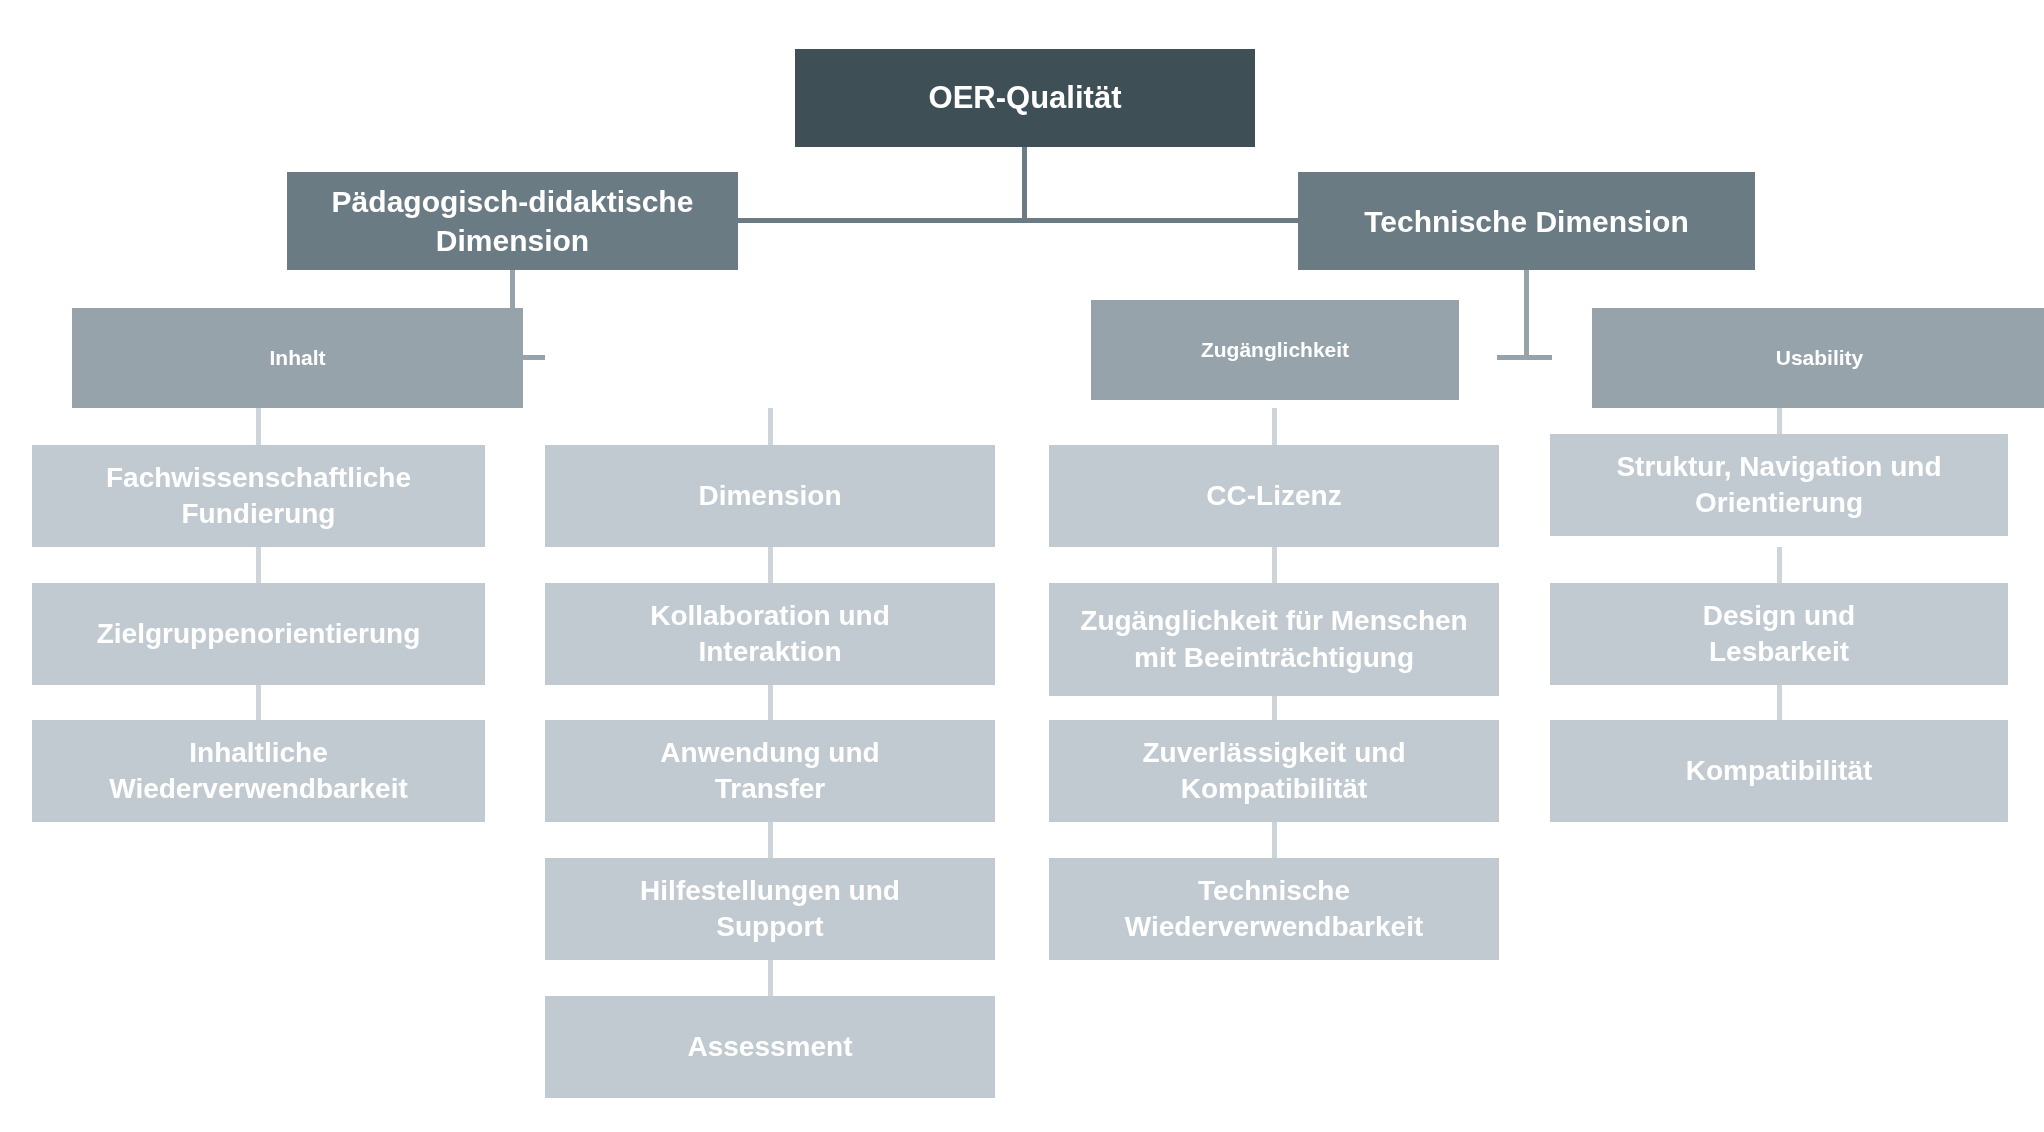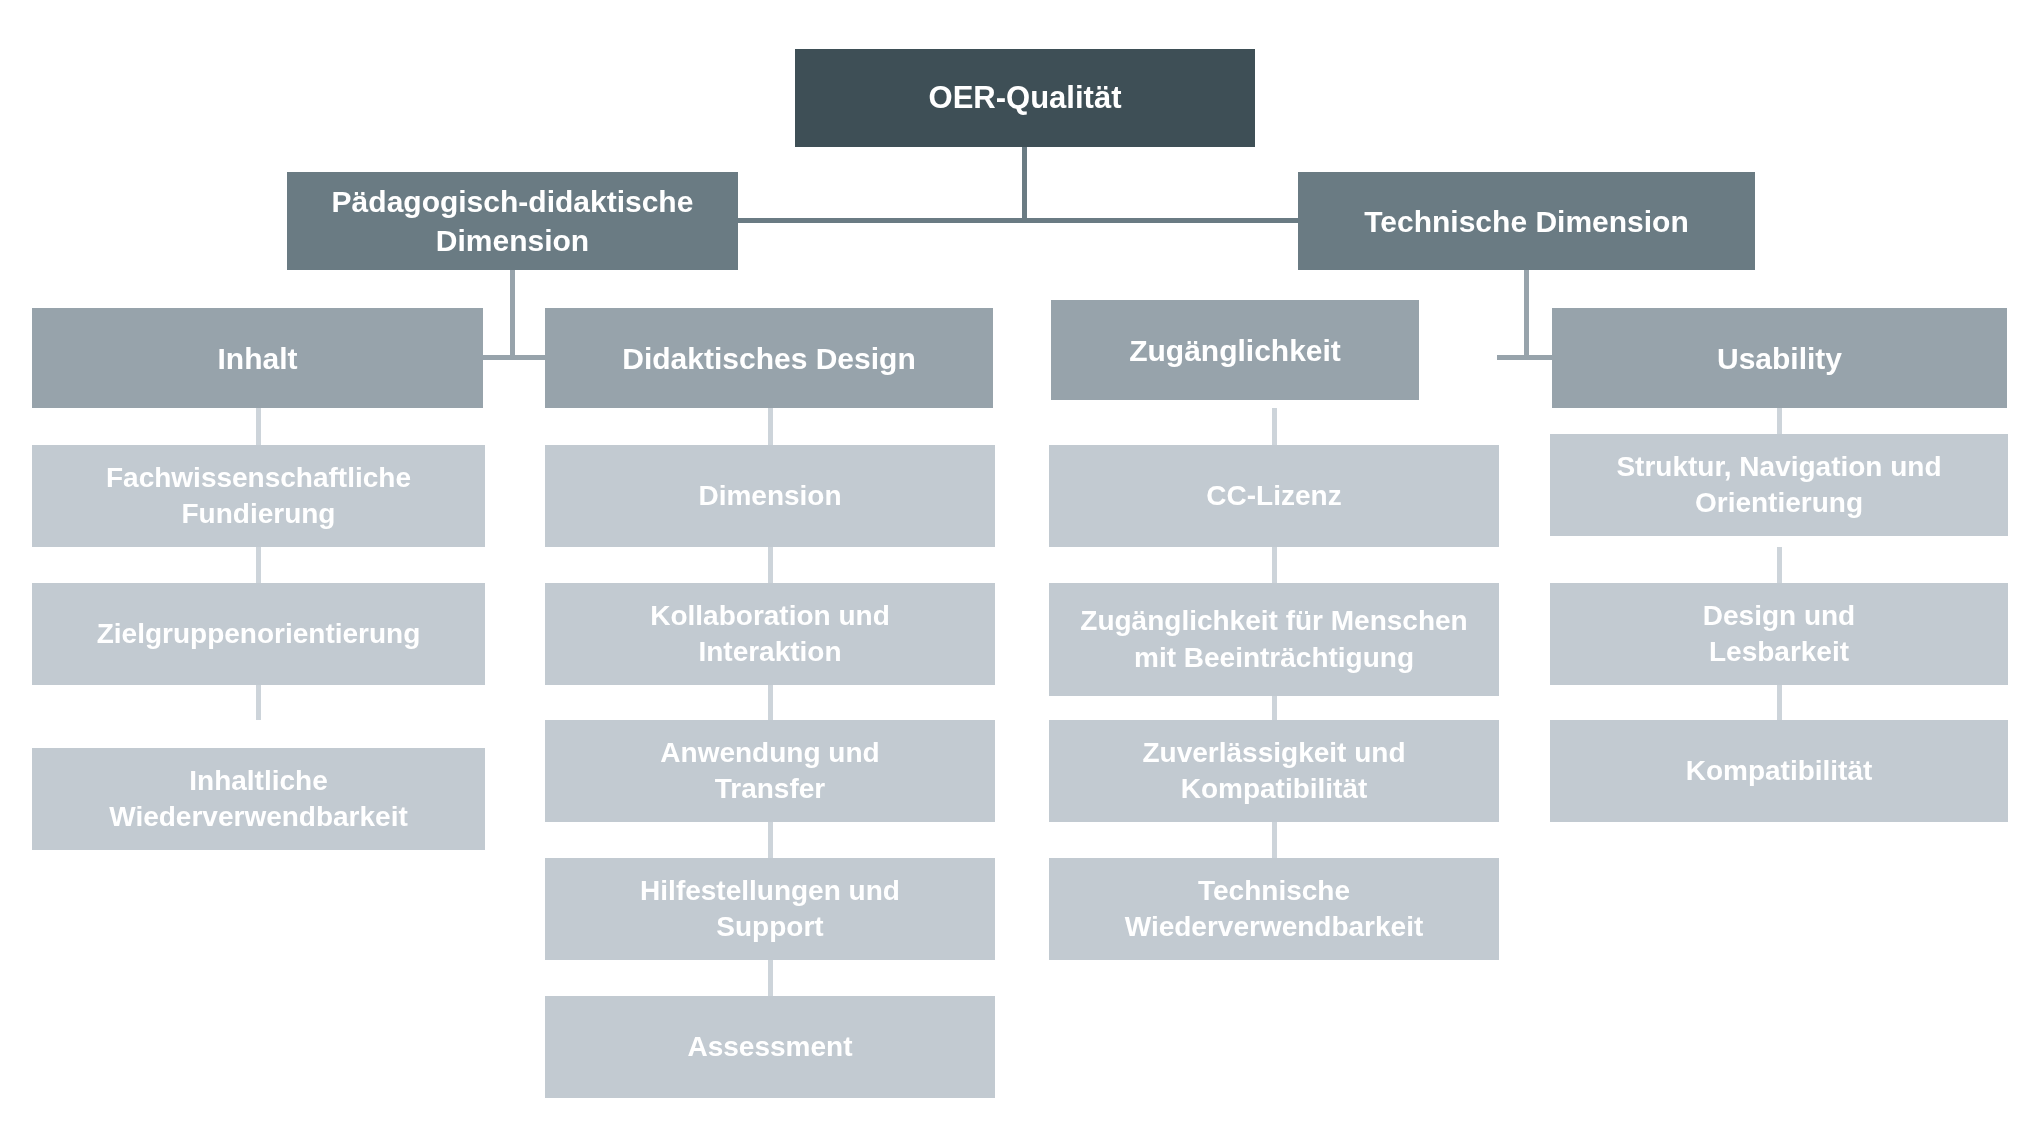--- a/index.html
+++ b/index.html
@@ -22,21 +22,21 @@
     justify-content: center;
     text-align: center;
     color: var(--text, #ffffff);
     font-weight: bold;
     white-space: pre-line;
     line-height: 1.3;
     box-sizing: border-box;
   }
   .lvl1 { background: var(--level1, #3E4F56); font-size: 31px; }
   .lvl2 { background: var(--level2, #6A7B83); font-size: 30px; }
-  .lvl3 { background: var(--level3, #97A3AB); font-size: 30px; }
+  .lvl3 { background: var(--level3, #97A3AB); font-size: 21px; margin-left: 40px; }
   .lvl4 { background: var(--level4, #C2CAD1); font-size: 28px; }
   .conn { position: absolute; }
   .conn.dark  { background: var(--connector-dark, #6A7B83); }
   .conn.mid   { background: var(--connector-mid, #97A3AB); }
   .conn.light { background: var(--connector-light, #CDD4DA); }
 </style>
 </head>
 <body>
 
 <div class="canvas">
@@ -68,28 +68,27 @@
   <div class="conn light" style="left:1777px;top:547px;width:5px;height:36px"></div>
   <div class="conn light" style="left:1777px;top:685px;width:5px;height:35px"></div>
 
   <div class="node lvl1" style="left:795px;top:49px;width:460px;height:98px">OER-Qualität</div>
 
   <div class="node lvl2" style="left:287px;top:172px;width:451px;height:98px">Pädagogisch-didaktische
 Dimension</div>
   <div class="node lvl2" style="left:1298px;top:172px;width:457px;height:98px">Technische Dimension</div>
 
   <div class="node lvl3" style="left:32px;top:308px;width:451px;height:100px">Inhalt</div>
-  <div class="node lvl3" style="left:545px;top:308px;width:448px;height:100px">Didaktisches Design</div>
   <div class="node lvl3" style="left:1051px;top:300px;width:368px;height:100px">Zugänglichkeit</div>
   <div class="node lvl3" style="left:1552px;top:308px;width:455px;height:100px">Usability</div>
 
   <div class="node lvl4" style="left:32px;top:445px;width:453px;height:102px">Fachwissenschaftliche
 Fundierung</div>
   <div class="node lvl4" style="left:32px;top:583px;width:453px;height:102px">Zielgruppenorientierung</div>
-  <div class="node lvl4" style="left:32px;top:748px;width:453px;height:102px">Inhaltliche
+  <div class="node lvl4" style="left:32px;top:720px;width:453px;height:102px">Inhaltliche
 Wiederverwendbarkeit</div>
 
   <div class="node lvl4" style="left:545px;top:445px;width:450px;height:102px">Dimension</div>
   <div class="node lvl4" style="left:545px;top:583px;width:450px;height:102px">Kollaboration und
 Interaktion</div>
   <div class="node lvl4" style="left:545px;top:720px;width:450px;height:102px">Anwendung und
 Transfer</div>
   <div class="node lvl4" style="left:545px;top:996px;width:450px;height:102px">Assessment</div>
   <div class="node lvl4" style="left:545px;top:858px;width:450px;height:102px">Hilfestellungen und
 Support</div>

